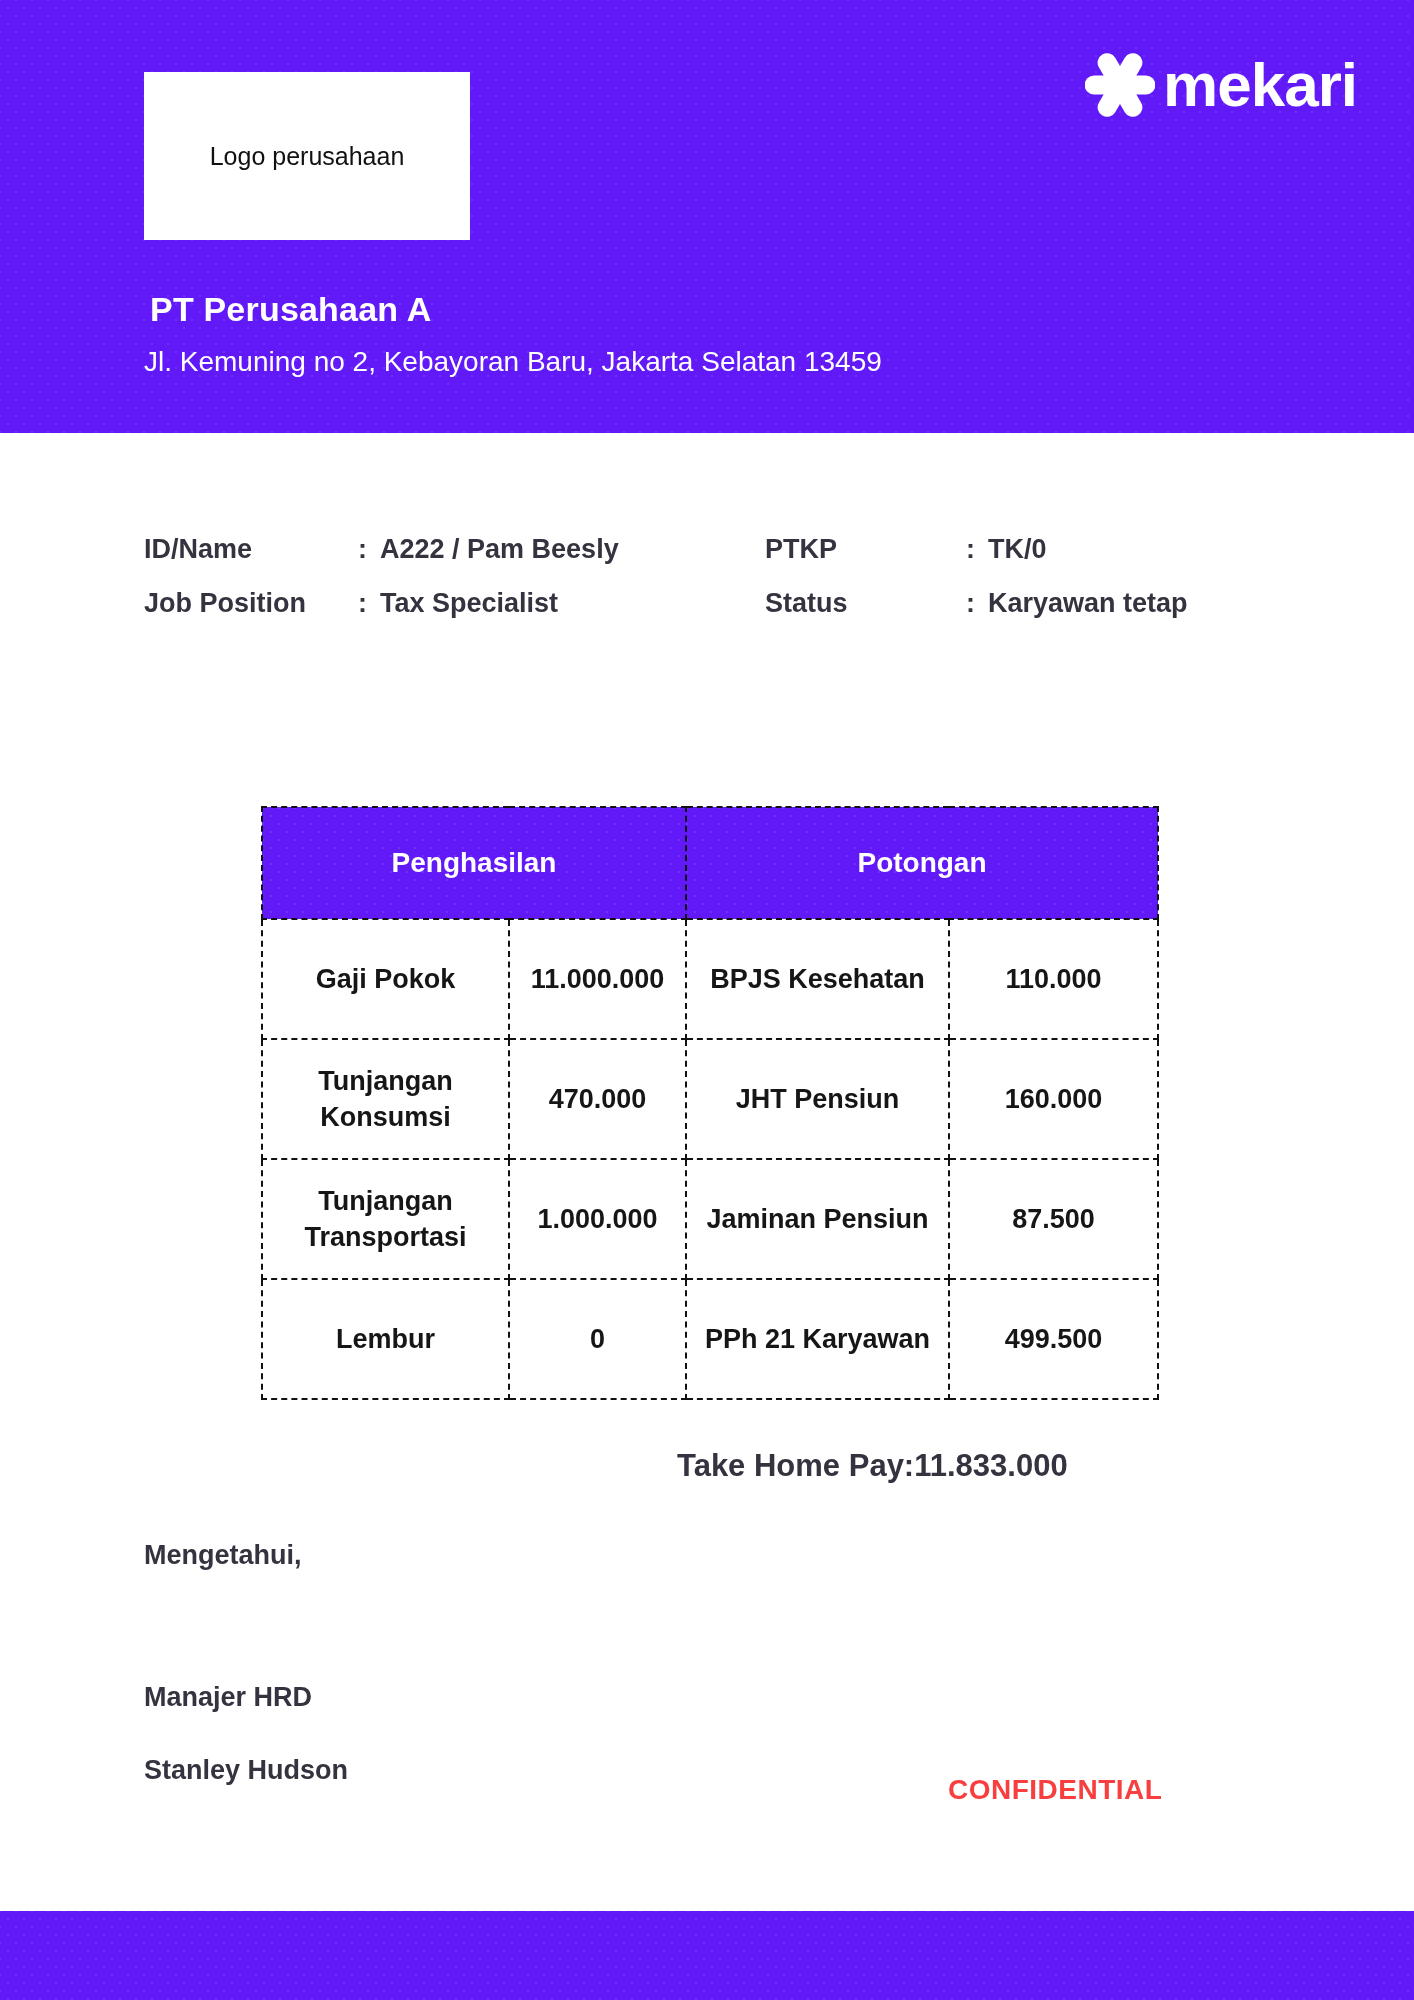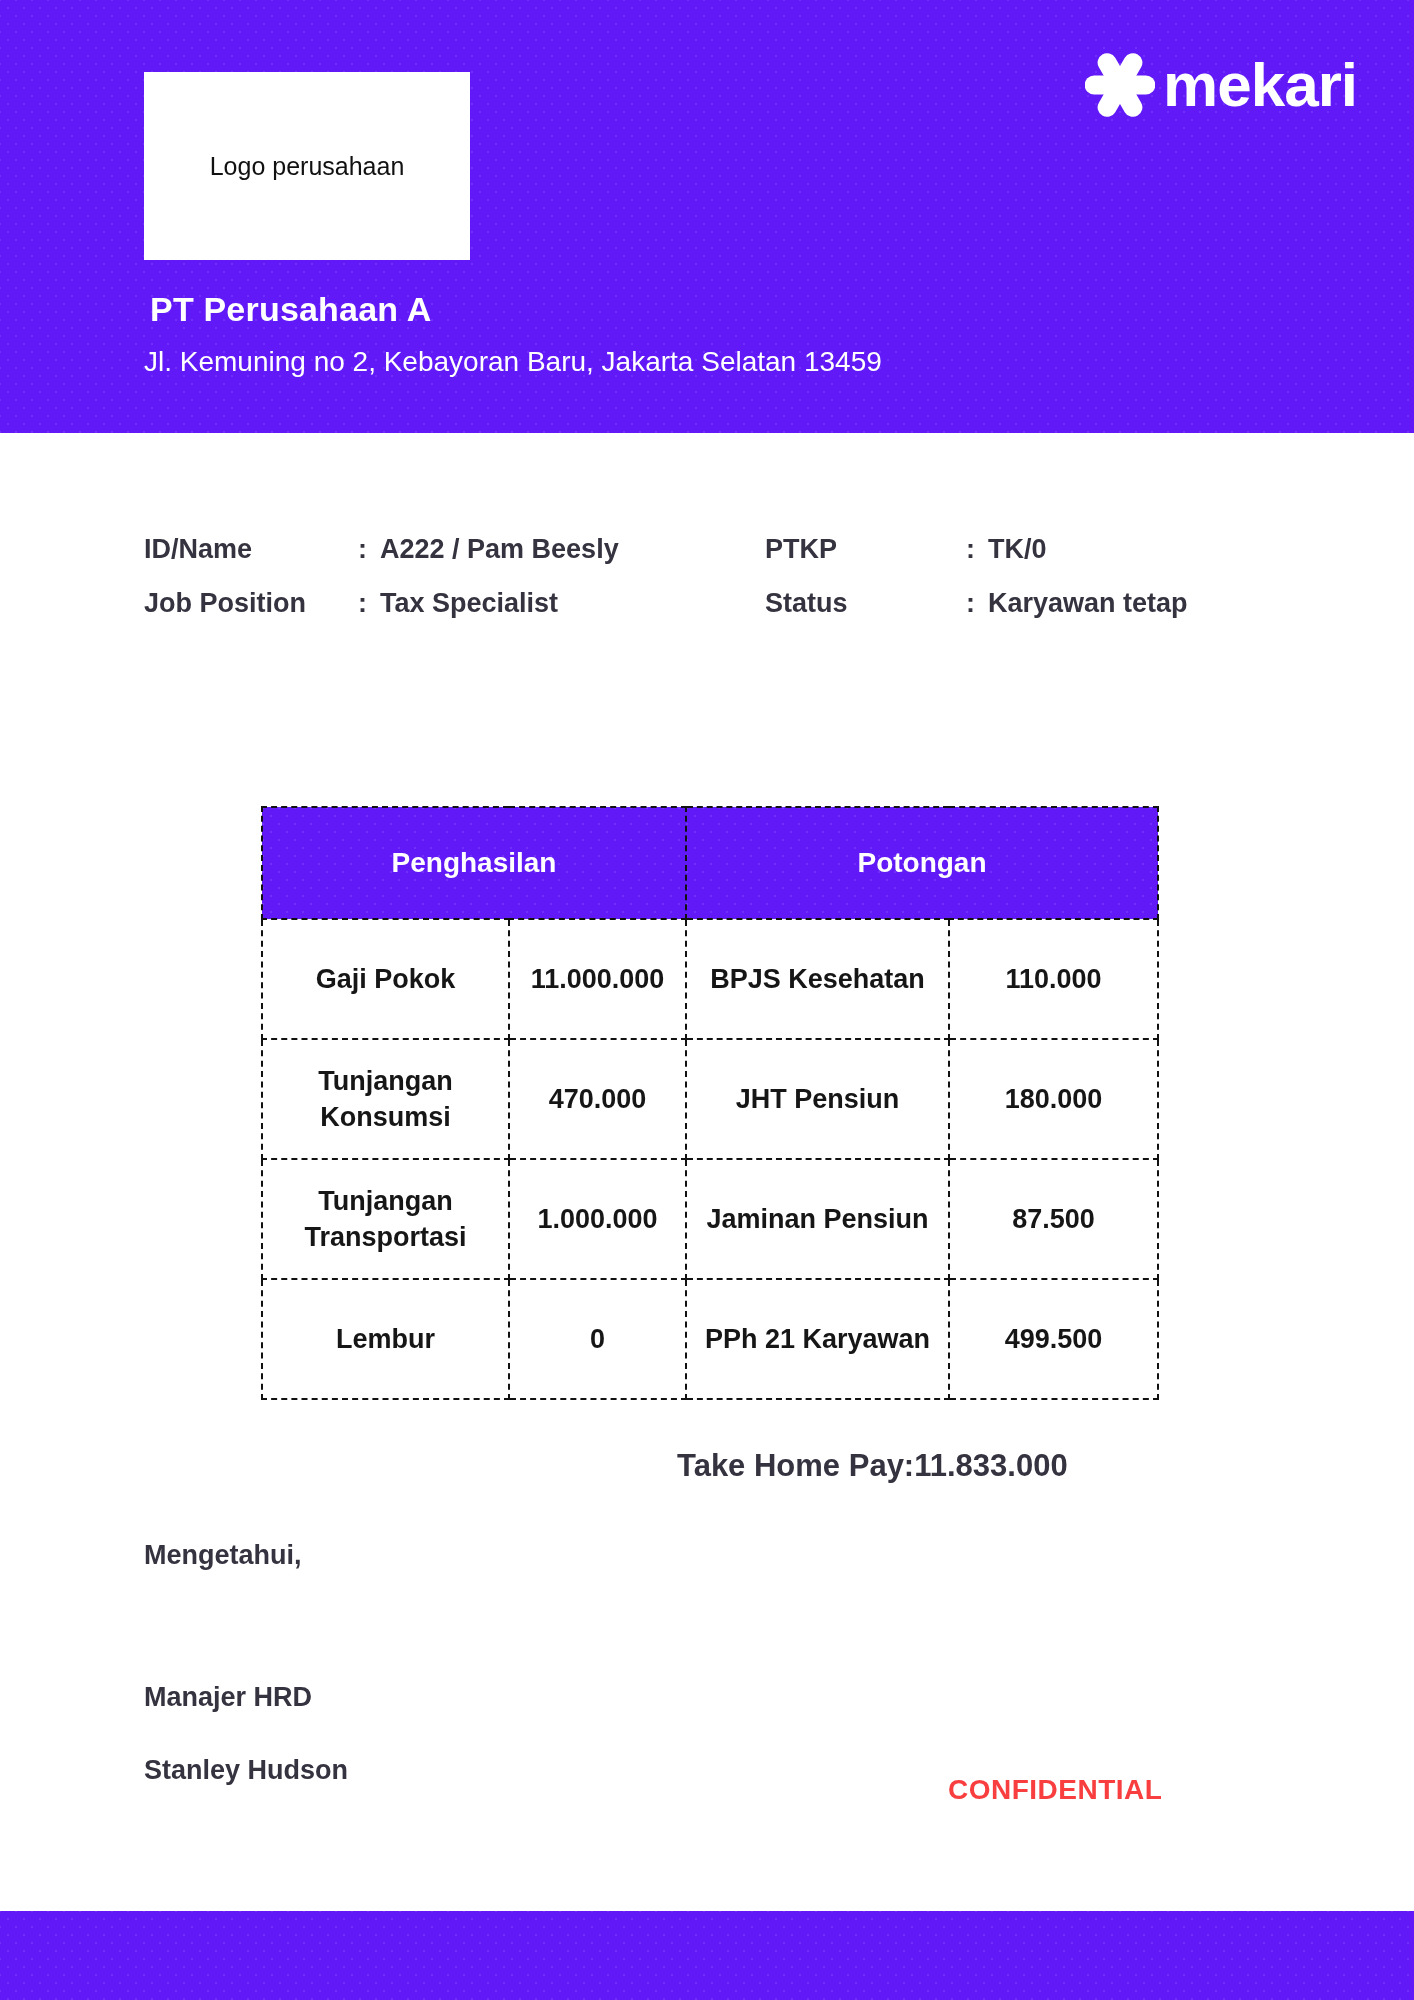--- a/index.html
+++ b/index.html
@@ -16,21 +16,21 @@
       radial-gradient(rgba(255,255,255,.10) 1.3px, transparent 1.5px),
       radial-gradient(rgba(255,255,255,.10) 1.3px, transparent 1.5px);
     background-size:16px 16px;
     background-position:0 0, 8px 8px;
   }
   .band-top { position:absolute; top:0; left:0; width:1414px; height:433px; }
   .band-bottom { position:absolute; bottom:0; left:0; width:1414px; height:89px; }
 
   
   .logo-box {
-    position:absolute; left:144px; top:72px; width:326px; height:188px;
+    position:absolute; left:144px; top:72px; width:326px; height:168px;
     background:#ffffff; display:flex; align-items:center; justify-content:center;
   }
   .logo-box span { font-size:25px; color:#111111; }
 
   .brand {
     position:absolute; top:50px; right:57px;
     display:flex; align-items:center; gap:8px;
   }
   .brand svg { width:70px; height:70px; display:block; }
   .brand .brand-text {
@@ -176,21 +176,21 @@
         <td>110.000</td>
       </tr>
       <tr>
         <td>
             <div class="cell-inner">Tunjangan Konsumsi</div>
           </td>
         <td>470.000</td>
         <td>
             <div class="cell-inner" style="max-width:240px">JHT Pensiun</div>
           </td>
-        <td>180.000</td>
+        <td>160.000</td>
       </tr>
       <tr>
         <td>
             <div class="cell-inner">Tunjangan Transportasi</div>
           </td>
         <td>1.000.000</td>
         <td>
             <div class="cell-inner" style="max-width:240px">Jaminan Pensiun</div>
           </td>
         <td>87.500</td>

